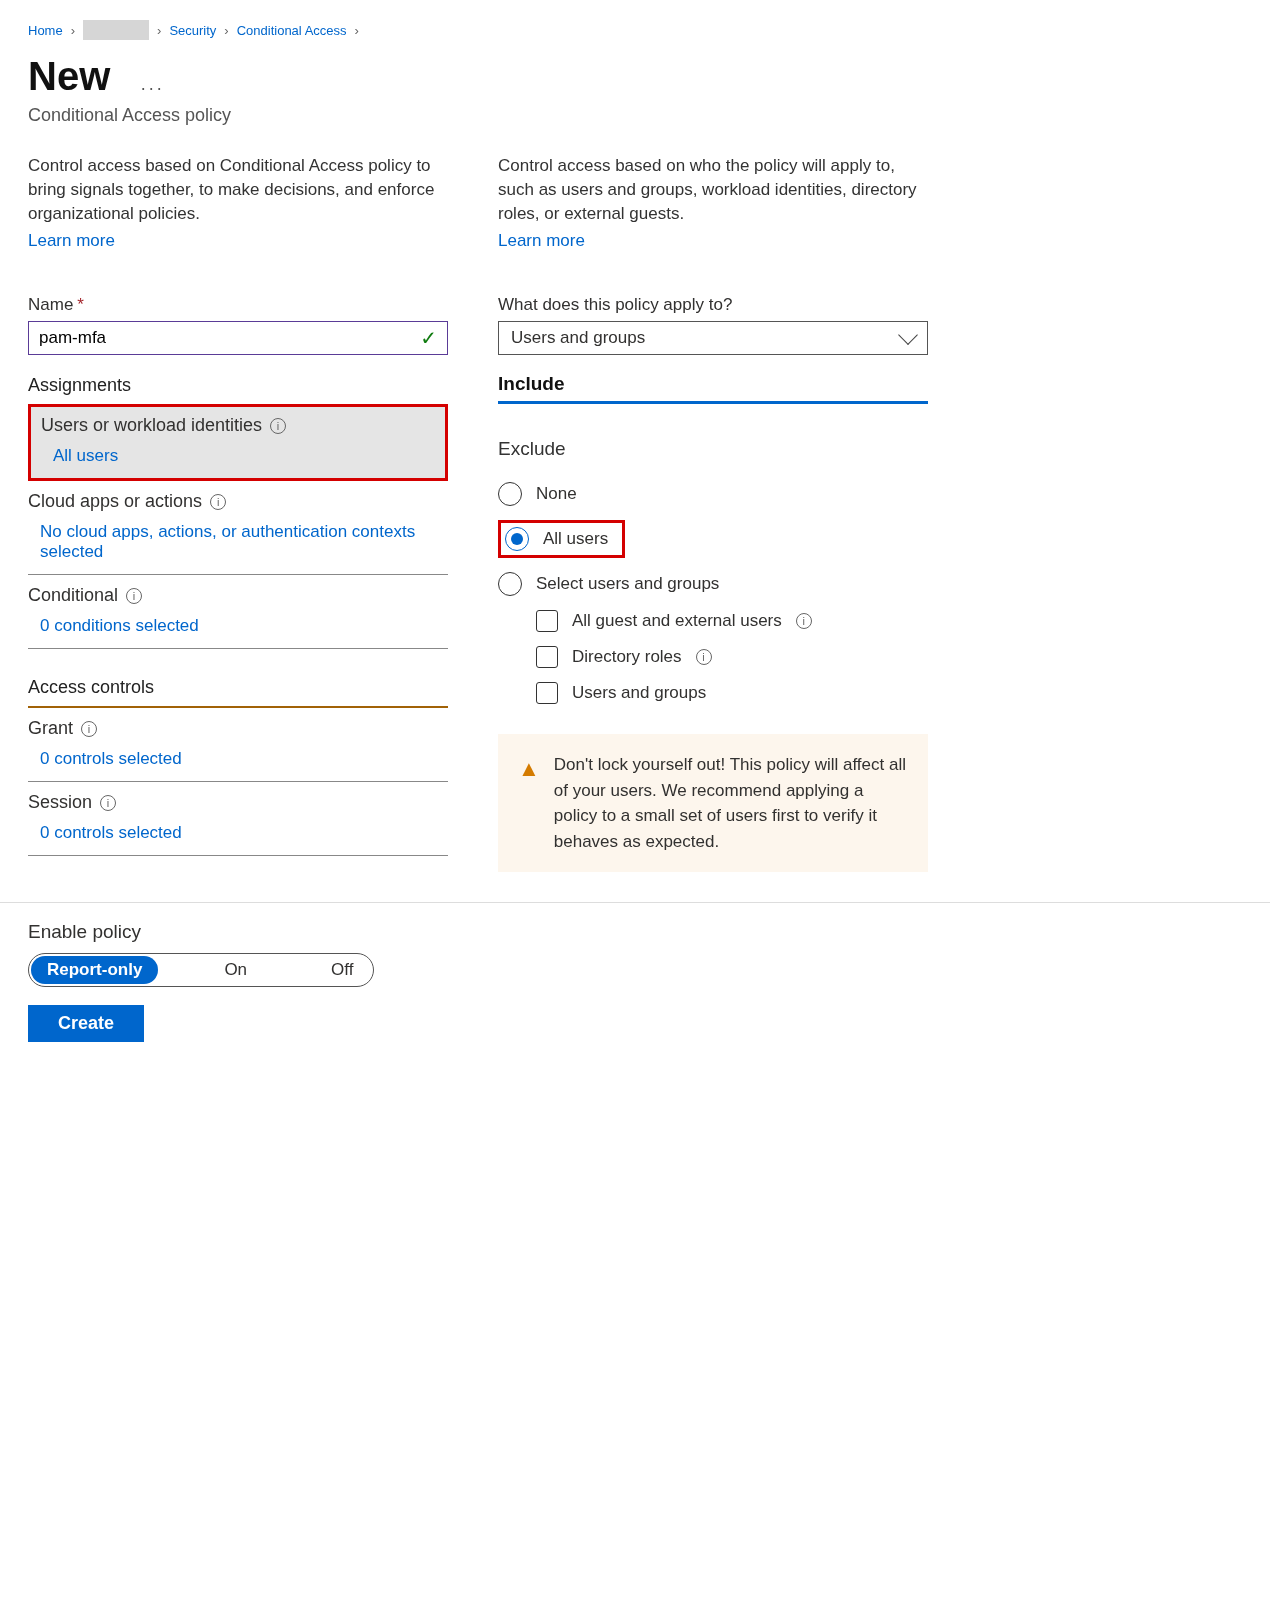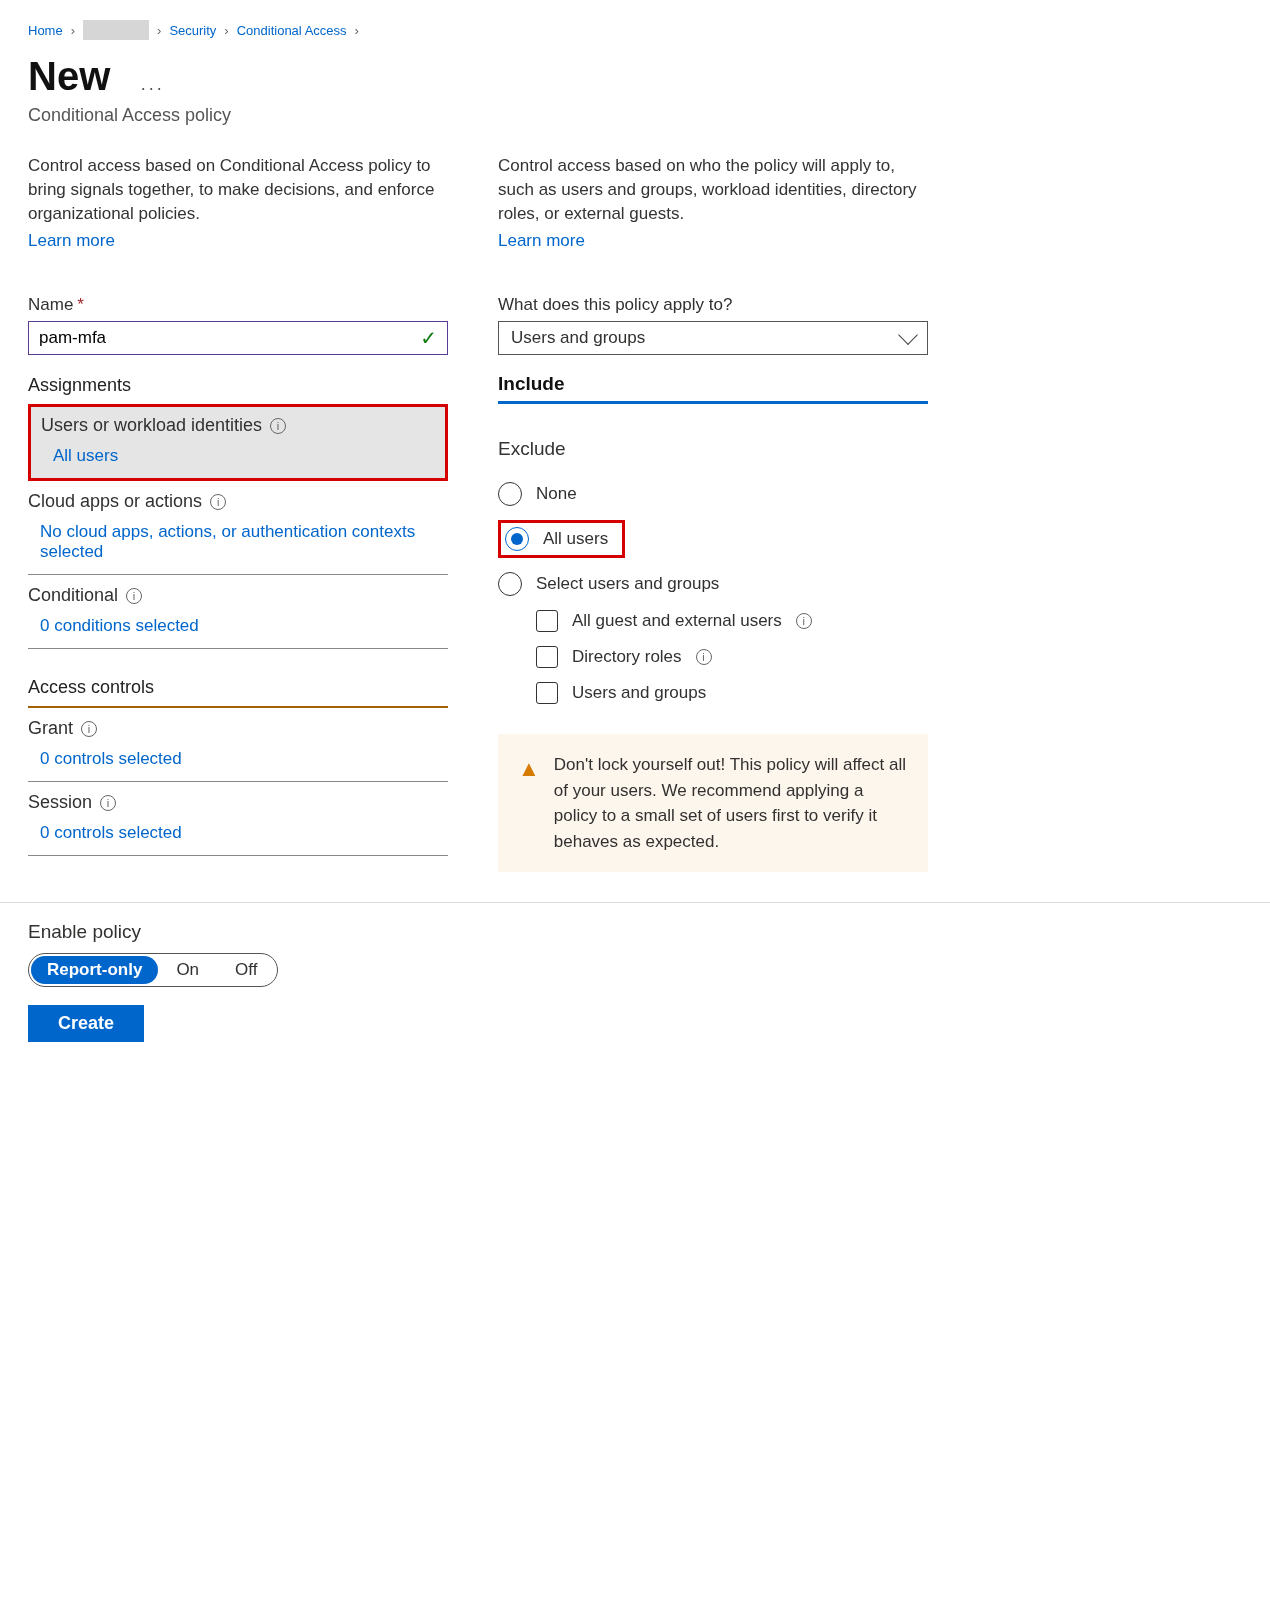--- a/index.html
+++ b/index.html
@@ -102,21 +102,21 @@
     background: #fdf6ed; padding: 18px 20px; display: flex; gap: 14px;
     margin-top: 30px; line-height: 1.5;
   }
   .warn-icon { color: #d47b00; font-size: 22px; }
 
   
   .footer-divider { border-top: 1px solid #ddd; margin: 30px -28px 18px -28px; }
   .enable-label { margin-bottom: 10px; font-size: 19px; }
   .pill-toggle {
     display: inline-flex; border: 1.2px solid #555; border-radius: 22px; overflow: visible;
-    align-items: flex-end; padding: 2px;
+    align-items: flex-end; padding: 2px; gap: 48px;
   }
   .pill-opt {
     padding: 4px 18px; font-size: 17px; cursor: pointer;
   }
   .pill-opt.active {
     background: #0066cc; color: #fff; border-radius: 20px; font-weight: 600;
     padding: 4px 16px;
   }
   .create-btn {
     display: inline-block; background: #0066cc; color: #fff; border: none;

